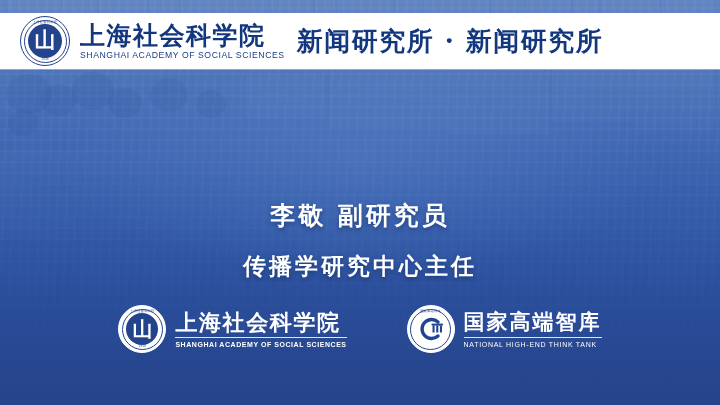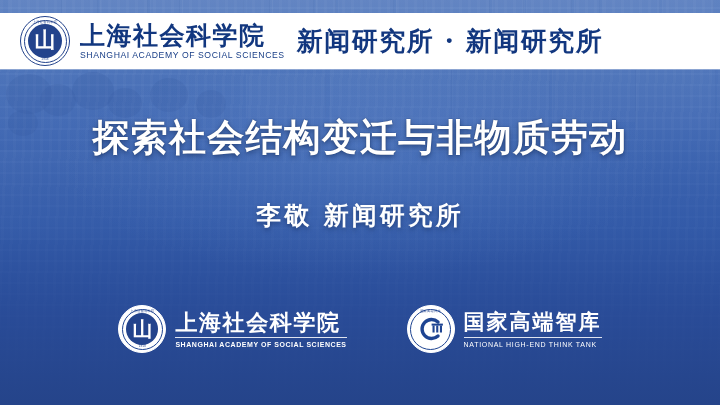--- a/index.html
+++ b/index.html
@@ -201,24 +201,24 @@
 
       <span class="brand">
         <span class="brand-cn">上海社会科学院</span>
         <span class="brand-en">SHANGHAI ACADEMY OF SOCIAL SCIENCES</span>
       </span>
 
       <span class="salon">新闻研究所 · 新闻研究所</span>
     </div>
   </div>
 
-  <div class="title">探索社会结构变迁与非物质劳动</div>
 
   <div class="presenter">
-    <span>李敬  新闻研究所</span>
+    <span>李敬  副研究员</span>
+    <span class="role">传播学研究中心主任</span>
   </div>
 
   <div class="footer">
 
     <div class="logo-group">
       <span class="seal">
         <span class="ring"></span>
         <span class="arc-top">上海社会科学院</span>
         <span class="disc"></span>
         <span class="mark">山</span>

